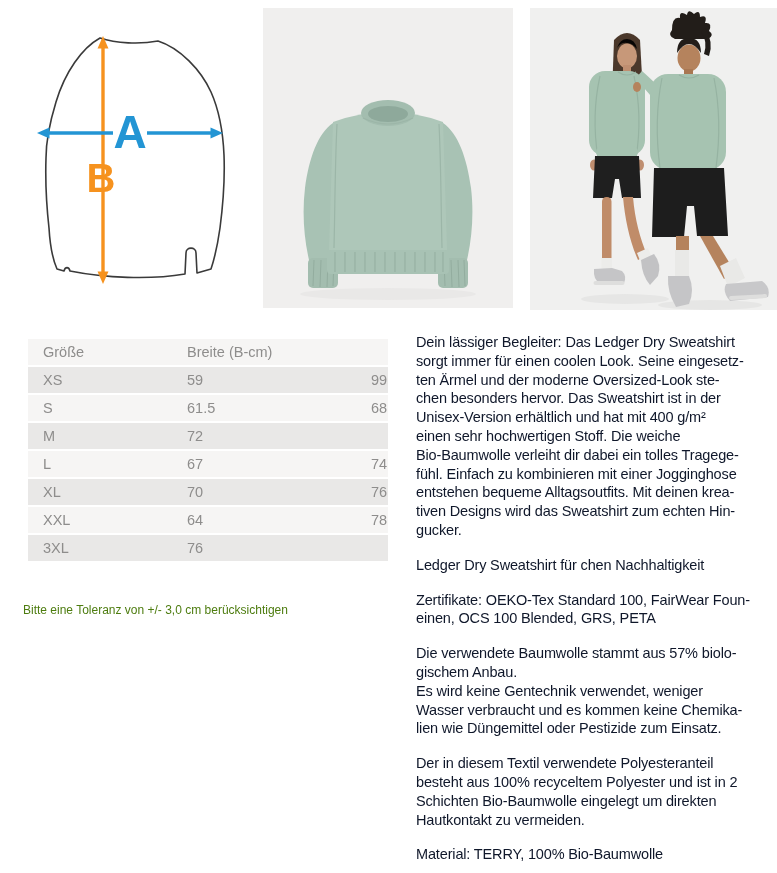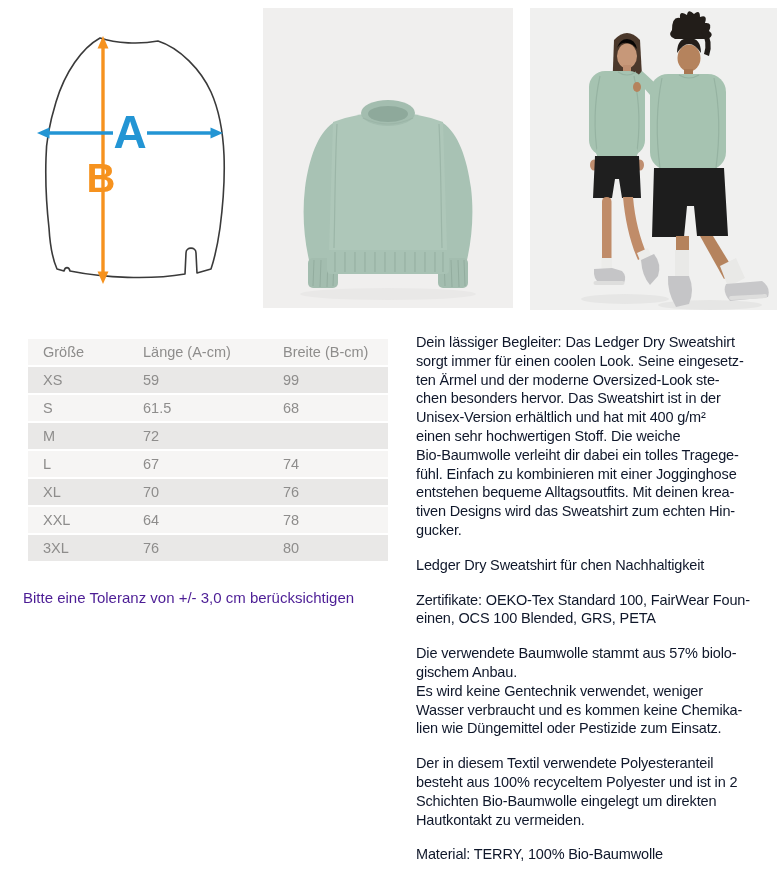--- a/index.html
+++ b/index.html
@@ -10,27 +10,27 @@
   .panel{position:absolute;top:8px;}
   .panel svg{display:block;}
   .diagram-panel{position:absolute;left:20px;top:10px;width:230px;height:290px;background:#fff;}
   .product-panel{left:263px;width:250px;height:300px;background:#f0efee;}
   .models-panel{left:530px;width:247px;height:302px;background:#f0f0ef;}
 
   
   .size-table{position:absolute;left:28px;top:339px;width:360px;
               font-size:14.5px;color:#8e8d8c;}
   .trow{display:grid;grid-template-columns:100px 140px 120px;height:26px;
-        line-height:26px;border-bottom:2px solid #ffffff;}
+        line-height:26px;border-bottom:2px solid #ffffff;gap:44px;}
   .trow>div{padding-left:15px;overflow:hidden;white-space:nowrap;}
   .size-table>.trow:nth-child(odd){background:#f6f5f4;}
   .size-table>.trow:nth-child(even){background:#e9e8e7;}
 
-  .tolerance{position:absolute;left:23px;top:589px;font-size:15px;
-             color:#4c1d95;white-space:pre;}
+  .tolerance{position:absolute;left:23px;top:603px;font-size:12px;
+             color:#4d7c0f;white-space:pre;}
 
   
   .desc{position:absolute;left:416px;top:333px;width:361px;}
   .desc p{margin:0 16px 16px 0;font-size:14.5px;line-height:18.8px;
           color:#0f172a;letter-spacing:-0.15px;white-space:pre;}
 </style>
 </head>
 <body>
 
 <div class="page">
@@ -153,21 +153,20 @@
         <rect x="146" y="228" width="13" height="17" fill="#b5835d"></rect>
         <rect x="145" y="242" width="14" height="30" fill="#e9e9e7"></rect>
         <path d="M138,268 L159,268 Q165,282 159,296 L146,299 Q137,284 138,268 Z" fill="#c5c5c7"></path>
       </g>
     </svg>
   </div>
 
   <div class="size-table">
     <div class="trow">
       <div>Größe</div>
-      <div>Länge (A-cm)</div>
       <div>Breite (B-cm)</div>
     </div>
     <div class="trow">
       <div>XS</div>
       <div>59</div>
       <div>99</div>
     </div>
     <div class="trow">
       <div>S</div>
       <div>61.5</div>
@@ -188,21 +187,20 @@
       <div>76</div>
     </div>
     <div class="trow">
       <div>XXL</div>
       <div>64</div>
       <div>78</div>
     </div>
     <div class="trow">
       <div>3XL</div>
       <div>76</div>
-      <div>80</div>
     </div>
   </div>
 
   <div class="tolerance">Bitte eine Toleranz von +/- 3,0 cm berücksichtigen</div>
 
   <div class="desc">
     <p>Dein lässiger Begleiter: Das Ledger Dry Sweatshirt
 sorgt immer für einen coolen Look. Seine eingesetz-
 ten Ärmel und der moderne Oversized-Look ste-
 chen besonders hervor. Das Sweatshirt ist in der

